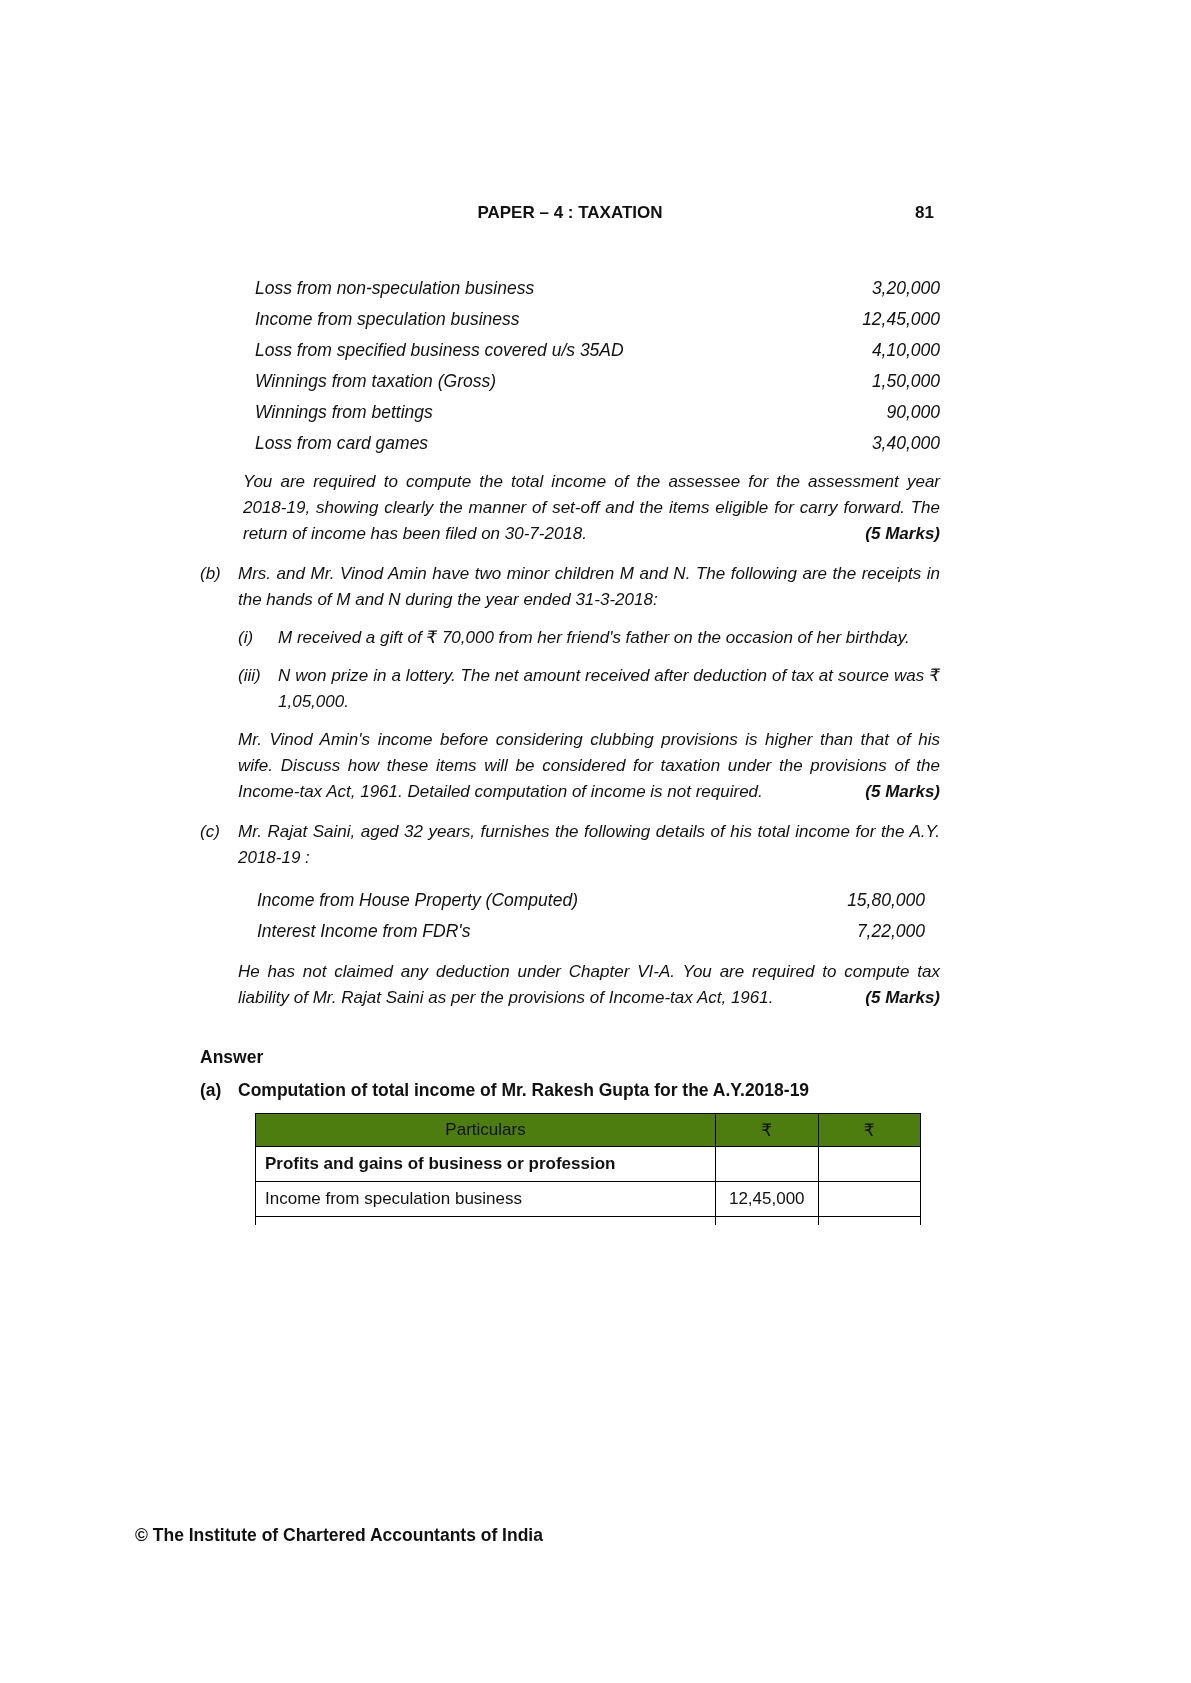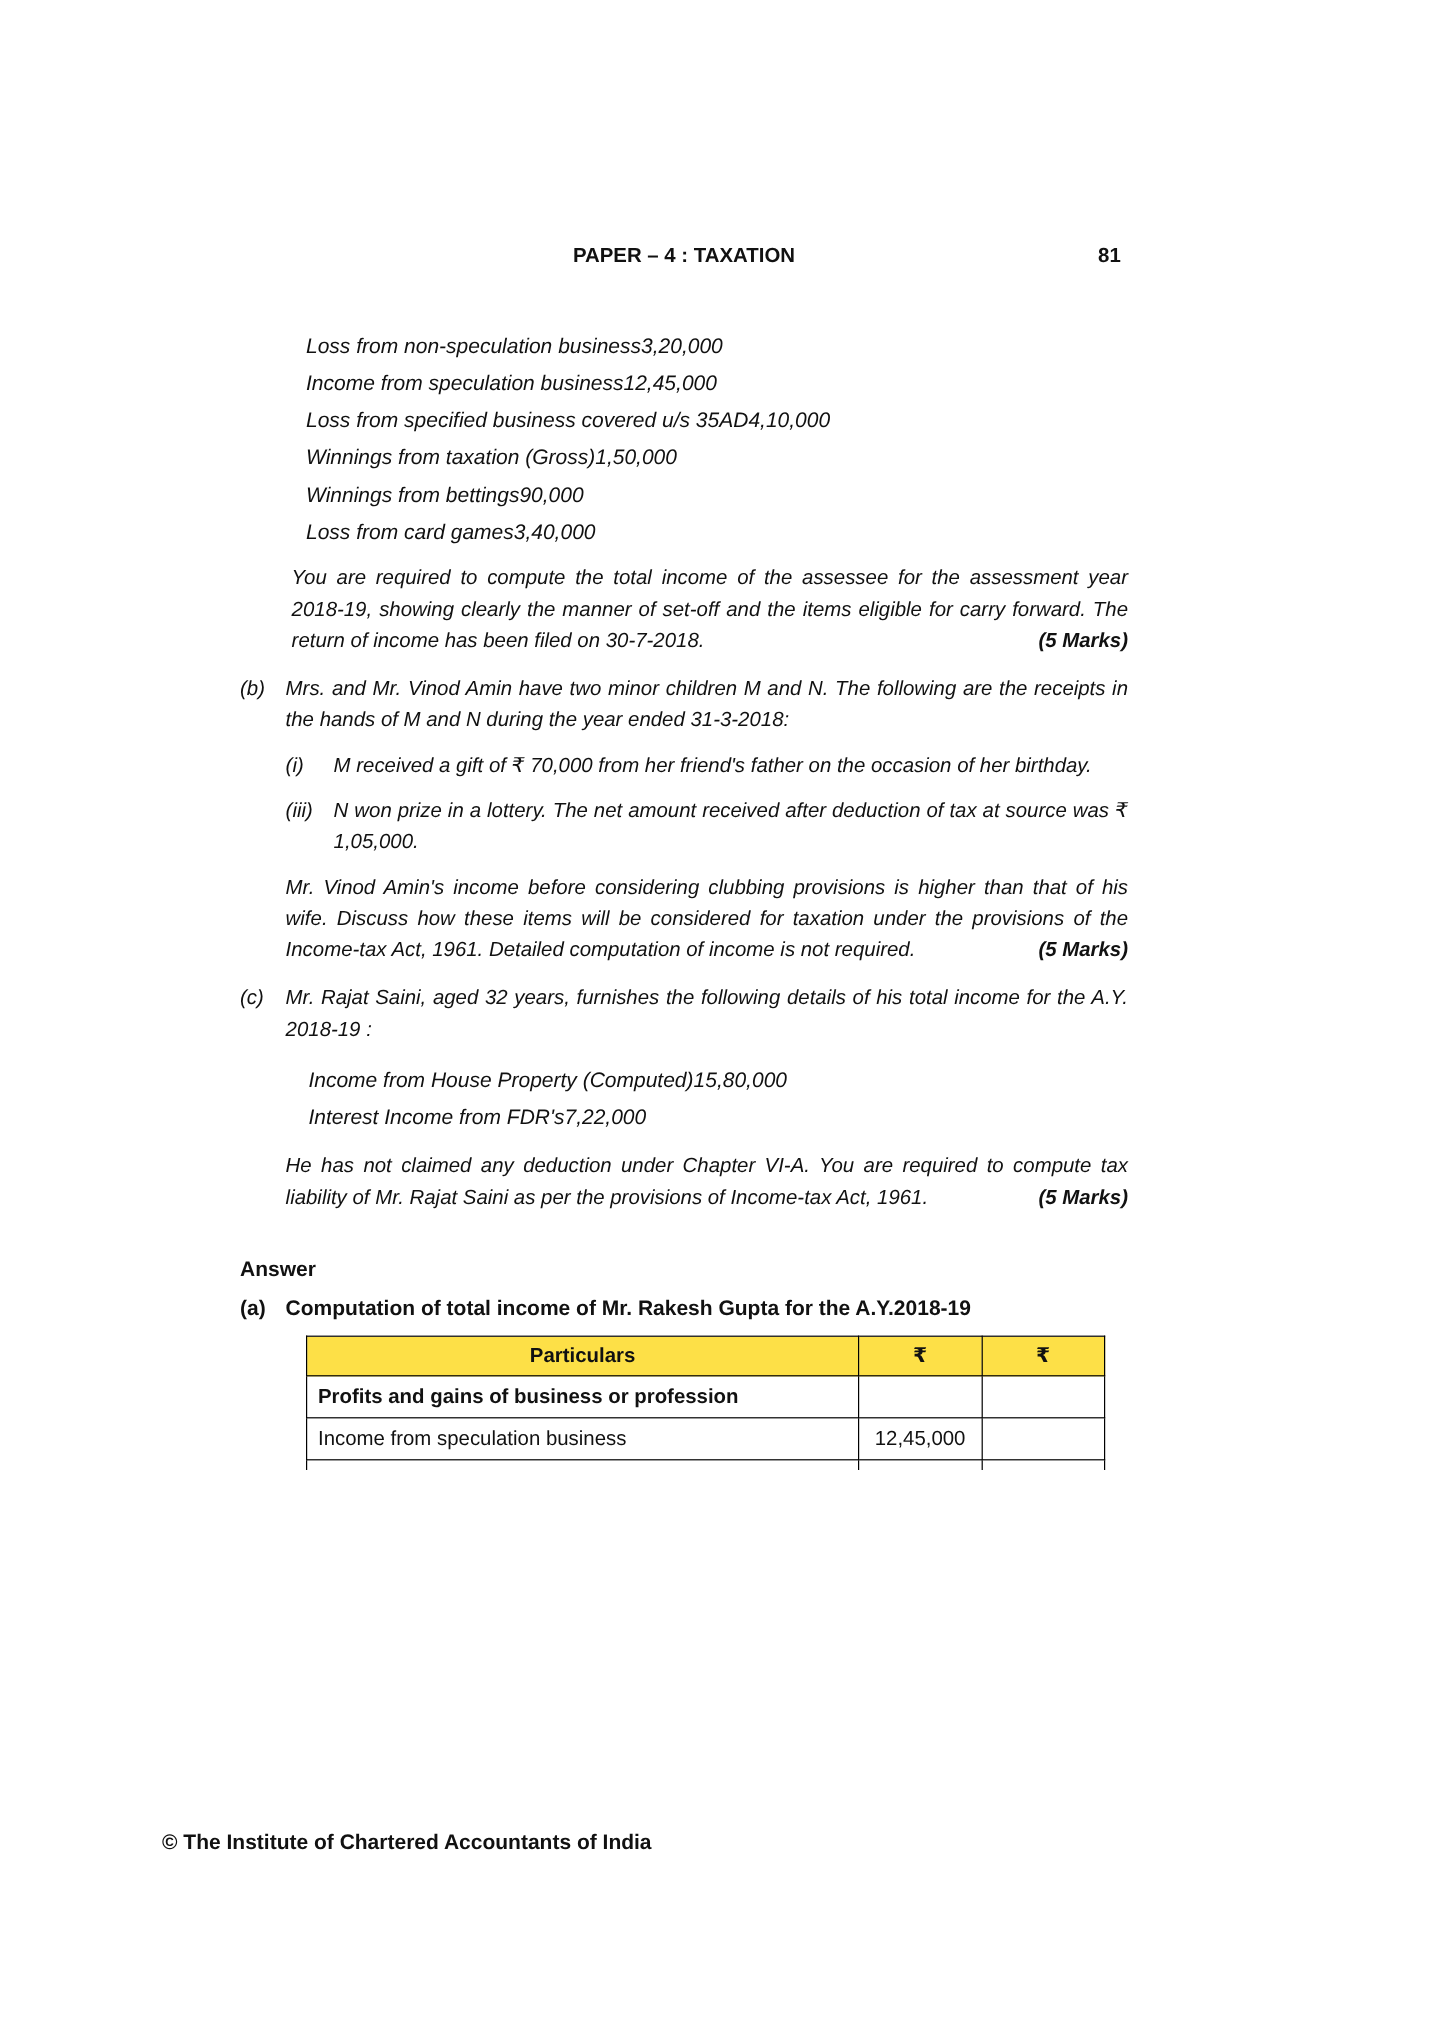--- a/index.html
+++ b/index.html
@@ -8,21 +8,21 @@
     width:1191px; height:1683px; position:relative;
     font-family:"Liberation Sans","DejaVu Sans",sans-serif;
     color:#111111; overflow:hidden;
   }
   .content { position:absolute; left:200px; top:203px; width:740px; }
 
   .page-header { position:relative; height:24px; font-weight:bold; font-size:17px; text-align:center; }
   .page-number { position:absolute; right:6px; top:0; }
 
   .fig-list { margin-top:46px; padding-left:55px; }
-  .fig-row { display:flex; align-items:center; height:31px;
+  .fig-row { display:flex; justify-content:space-between; align-items:center; height:31px;
              font-size:17.5px; font-style:italic; }
   .fig-value { text-align:right; }
 
   p.para { font-size:17px; line-height:26px; text-align:justify; font-style:italic; }
   .with-marks { position:relative; }
   .marks { position:absolute; right:0; bottom:0; font-weight:bold; font-style:italic; white-space:nowrap;
            background:#fff; padding-left:6px; }
 
   .para-a { margin-top:10px; margin-left:43px; }
 
@@ -38,21 +38,21 @@
 
   .fig-list-c { margin:14px 0 2px 19px; padding-right:15px; }
   .fig-list-c .fig-row { height:31px; }
 
   .answer-heading { margin-top:36px; font-size:17.5px; font-weight:bold; font-style:normal; }
   .answer-line { display:flex; margin-top:12px; font-weight:bold; font-size:17.5px; }
   .answer-line .alabel { width:38px; flex:0 0 38px; }
 
   table.ans { border-collapse:collapse; margin:12px 0 0 55px; width:665px; font-size:17px; table-layout:fixed; }
   table.ans th, table.ans td { border:1.5px solid #000; vertical-align:middle; }
-  table.ans th { background:#fde047; height:33px; font-weight:bold; text-align:center; padding:4px; }
+  table.ans th { background:#4d7c0f; height:33px; font-weight:normal; text-align:center; padding:4px; }
   col.c-part { width:460px; }
   col.c-val { width:102.5px; }
   td.part { padding:5px 9px; }
   td.val { text-align:center; padding:5px 4px; }
   tr.row { height:35px; }
   tr.brow td { font-weight:bold; }
   tr.cut td { border-bottom:none; height:8px; padding:0; }
 
   .footer { position:absolute; left:135px; top:1525px;
             font-family:Liberation Sans, sans-serif;

